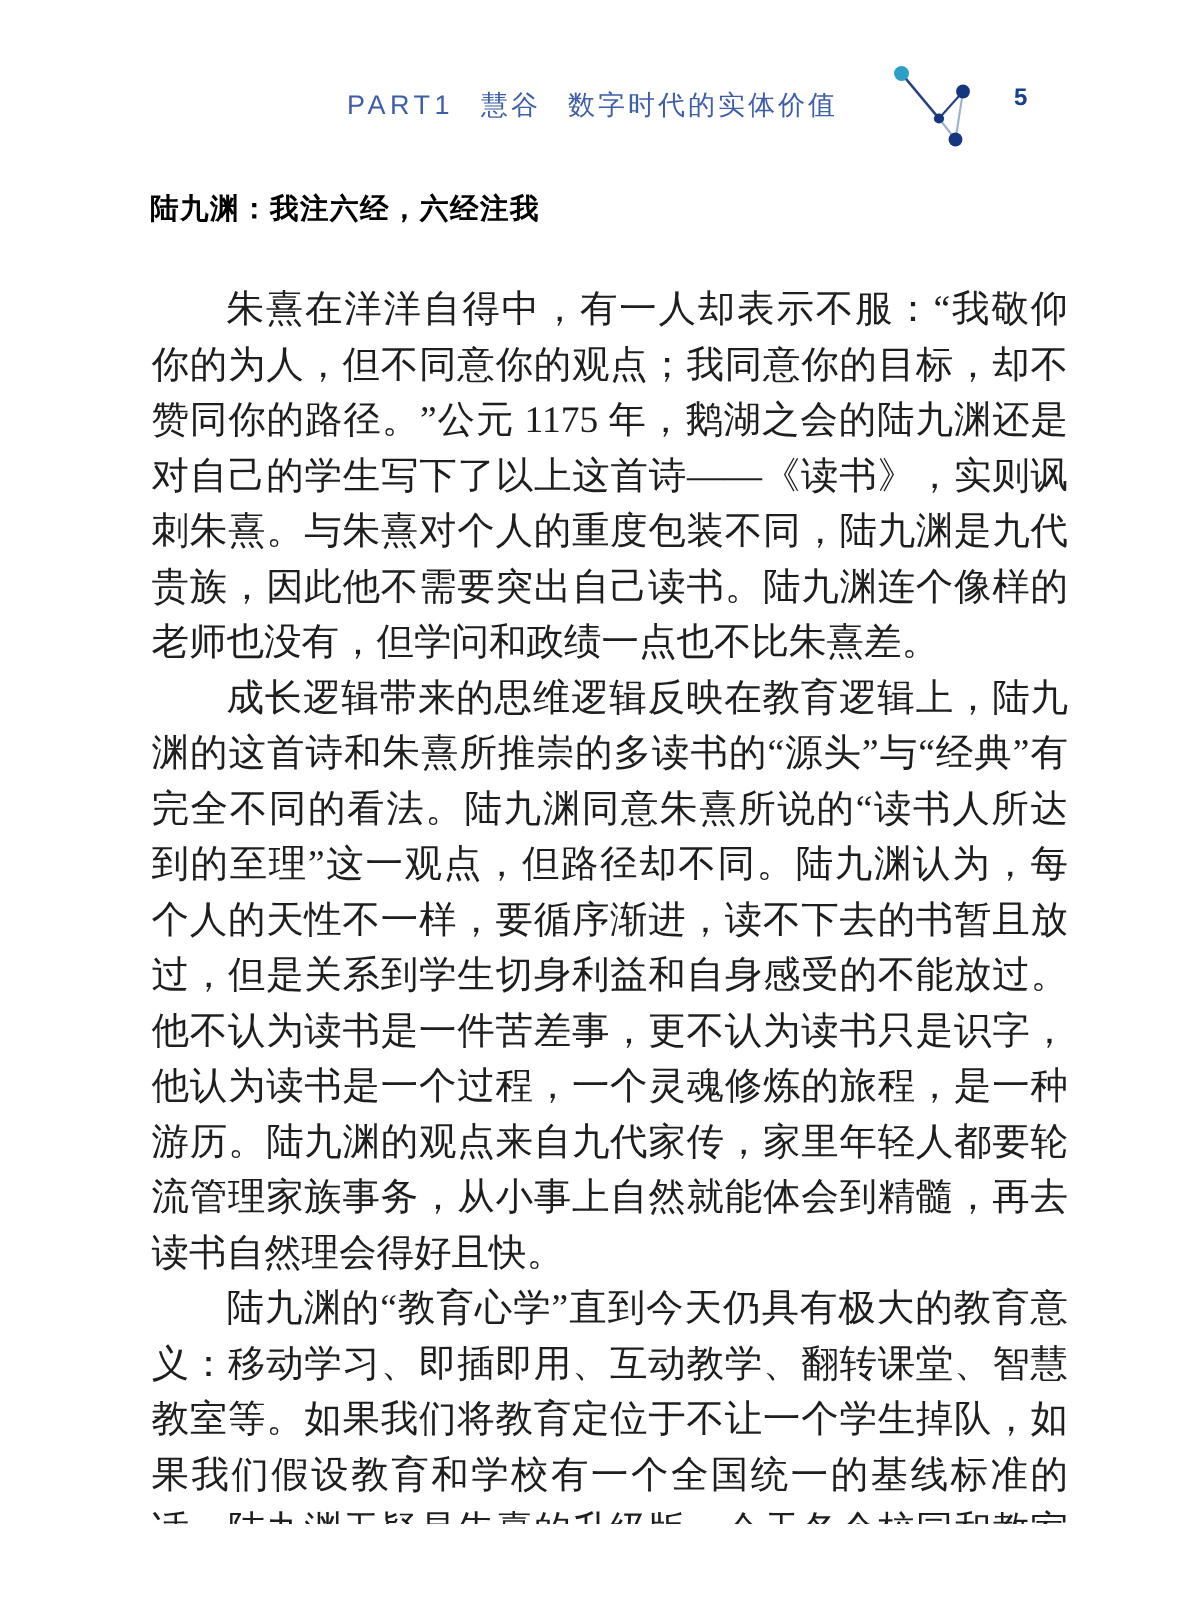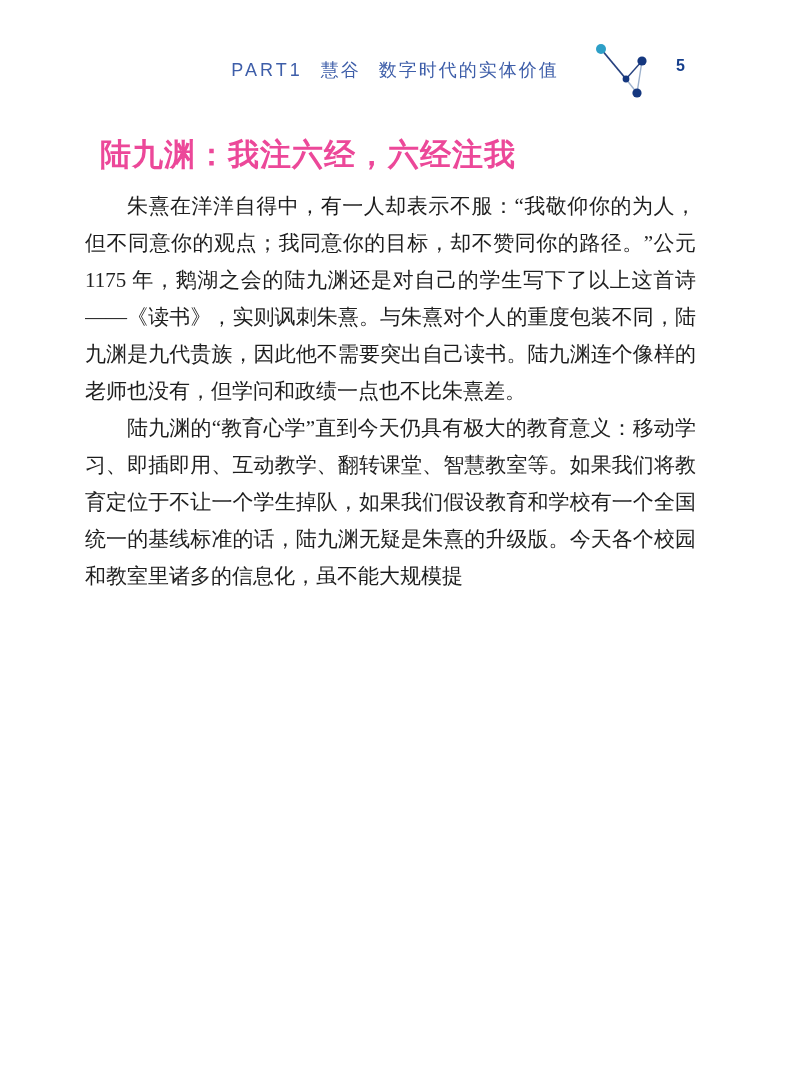--- a/index.html
+++ b/index.html
@@ -45,35 +45,35 @@
     font-size: 16px;
     font-weight: bold;
     color: #163f8c;
   }
   
   .chapter-title {
     position: absolute;
     top: 113px;
     left: 100px;
     width: 612px;
-    font-size: 31px;
+    font-size: 19px;
     font-weight: bold;
     letter-spacing: 1px;
-    color: #ec4899;
+    color: #000000;
     font-family: Liberation Serif, serif;
   }
   
   .body-text {
     position: absolute;
     top: 188px;
-    left: 85px;
+    left: 101px;
     width: 611px;
     height: 828px;
     font-family: "Liberation Serif", "DejaVu Serif", serif;
-    font-size: 21px;
+    font-size: 25px;
     line-height: 37px;
     color: #1e1e1e;
     text-align: justify;
     overflow: hidden;
   }
   .body-text p {
     margin: 0;
     padding: 0;
     text-indent: 2em;
   }
@@ -99,16 +99,17 @@
       <circle cx="45" cy="53" r="4.6" fill="#15377f"></circle>
     </svg>
   </div>
 
   <div class="page-number">5</div>
 
   <h1 class="chapter-title">陆九渊：我注六经，六经注我</h1>
 
   <div class="body-text">
     <p>朱熹在洋洋自得中，有一人却表示不服：“我敬仰你的为人，但不同意你的观点；我同意你的目标，却不赞同你的路径。”公元 1175 年，鹅湖之会的陆九渊还是对自己的学生写下了以上这首诗——《读书》，实则讽刺朱熹。与朱熹对个人的重度包装不同，陆九渊是九代贵族，因此他不需要突出自己读书。陆九渊连个像样的老师也没有，但学问和政绩一点也不比朱熹差。</p>
+    <p>成长逻辑带来的思维逻辑反映在教育逻辑上，陆九渊的这首诗和朱熹所推崇的多读书的“源头”与“经典”有完全不同的看法。陆九渊同意朱熹所说的“读书人所达到的至理”这一观点，但路径却不同。陆九渊认为，每个人的天性不一样，要循序渐进，读不下去的书暂且放过，但是关系到学生切身利益和自身感受的不能放过。他不认为读书是一件苦差事，更不认为读书只是识字，他认为读书是一个过程，一个灵魂修炼的旅程，是一种游历。陆九渊的观点来自九代家传，家里年轻人都要轮流管理家族事务，从小事上自然就能体会到精髓，再去读书自然理会得好且快。</p>
     <p>陆九渊的“教育心学”直到今天仍具有极大的教育意义：移动学习、即插即用、互动教学、翻转课堂、智慧教室等。如果我们将教育定位于不让一个学生掉队，如果我们假设教育和学校有一个全国统一的基线标准的话，陆九渊无疑是朱熹的升级版。今天各个校园和教室里诸多的信息化，虽不能大规模提</p>
   </div>
 
 </div>
 
 </body></html>

